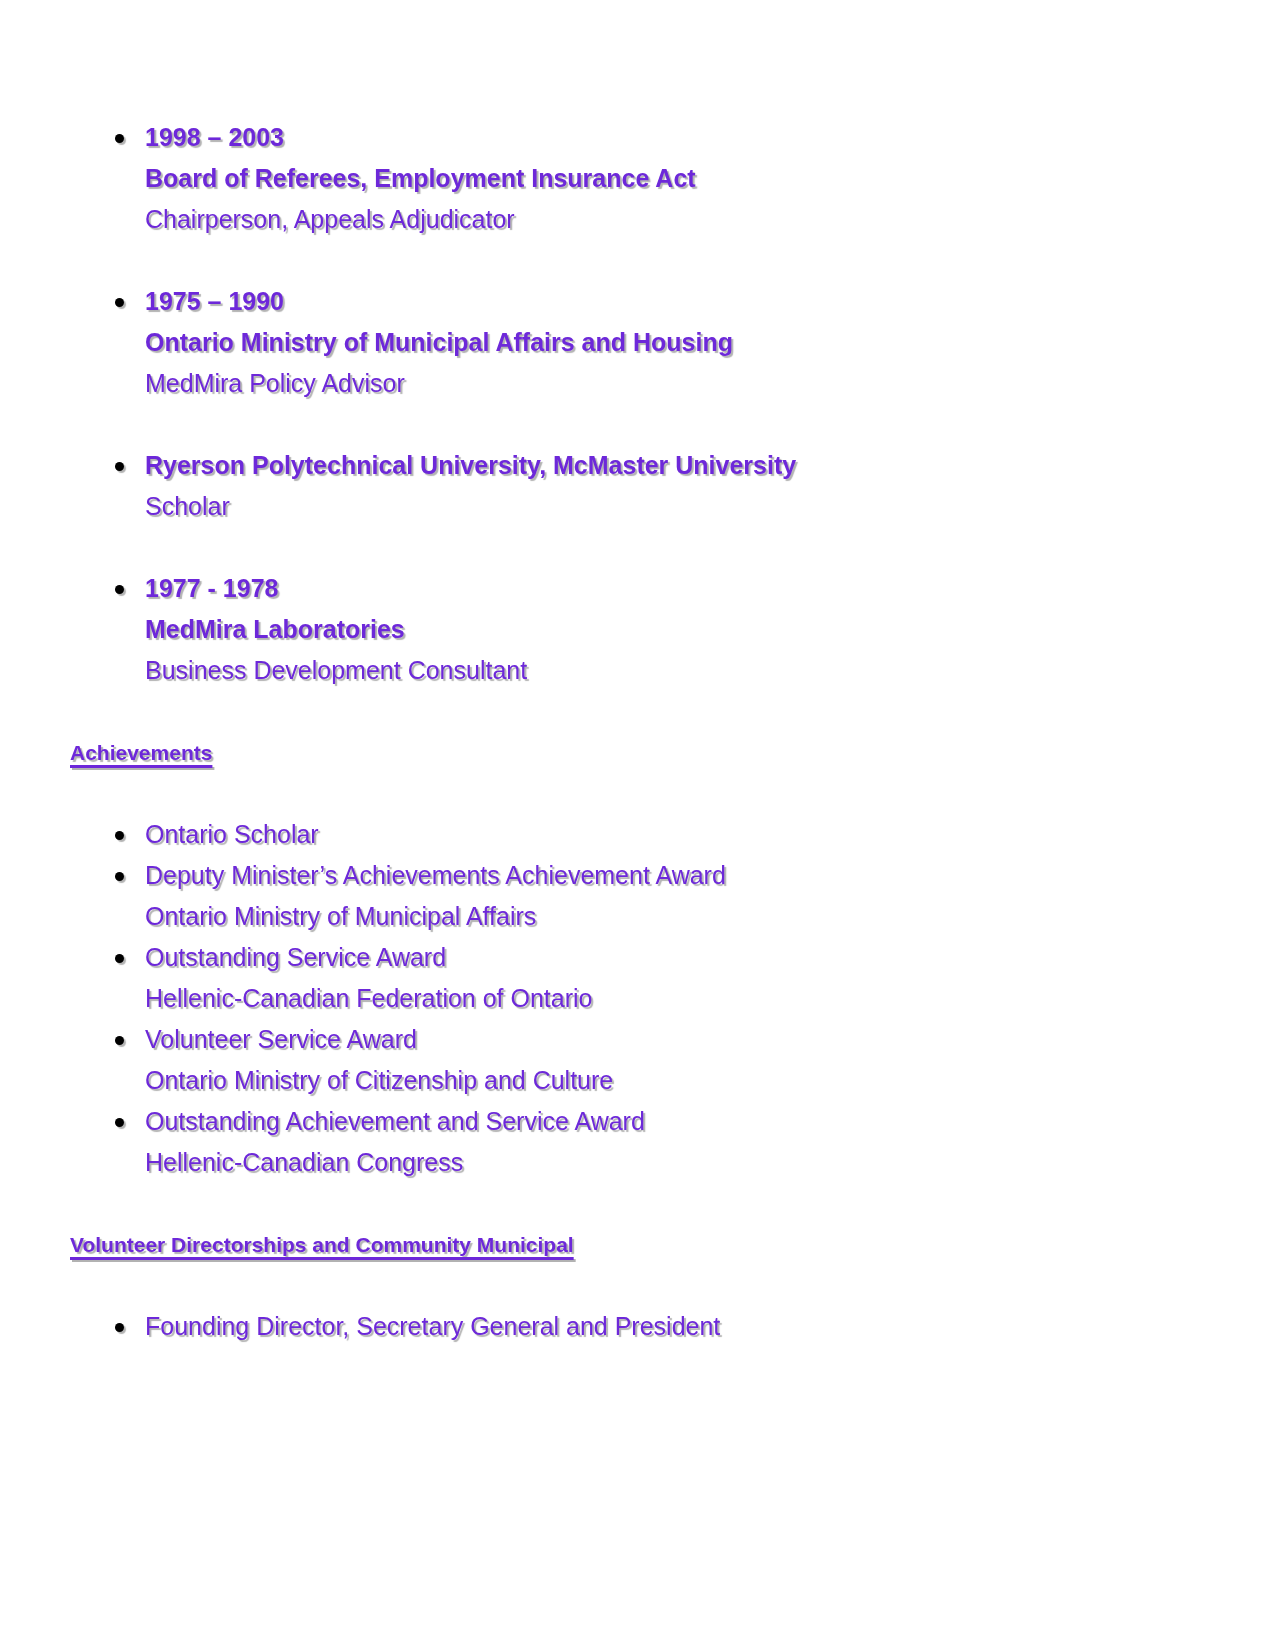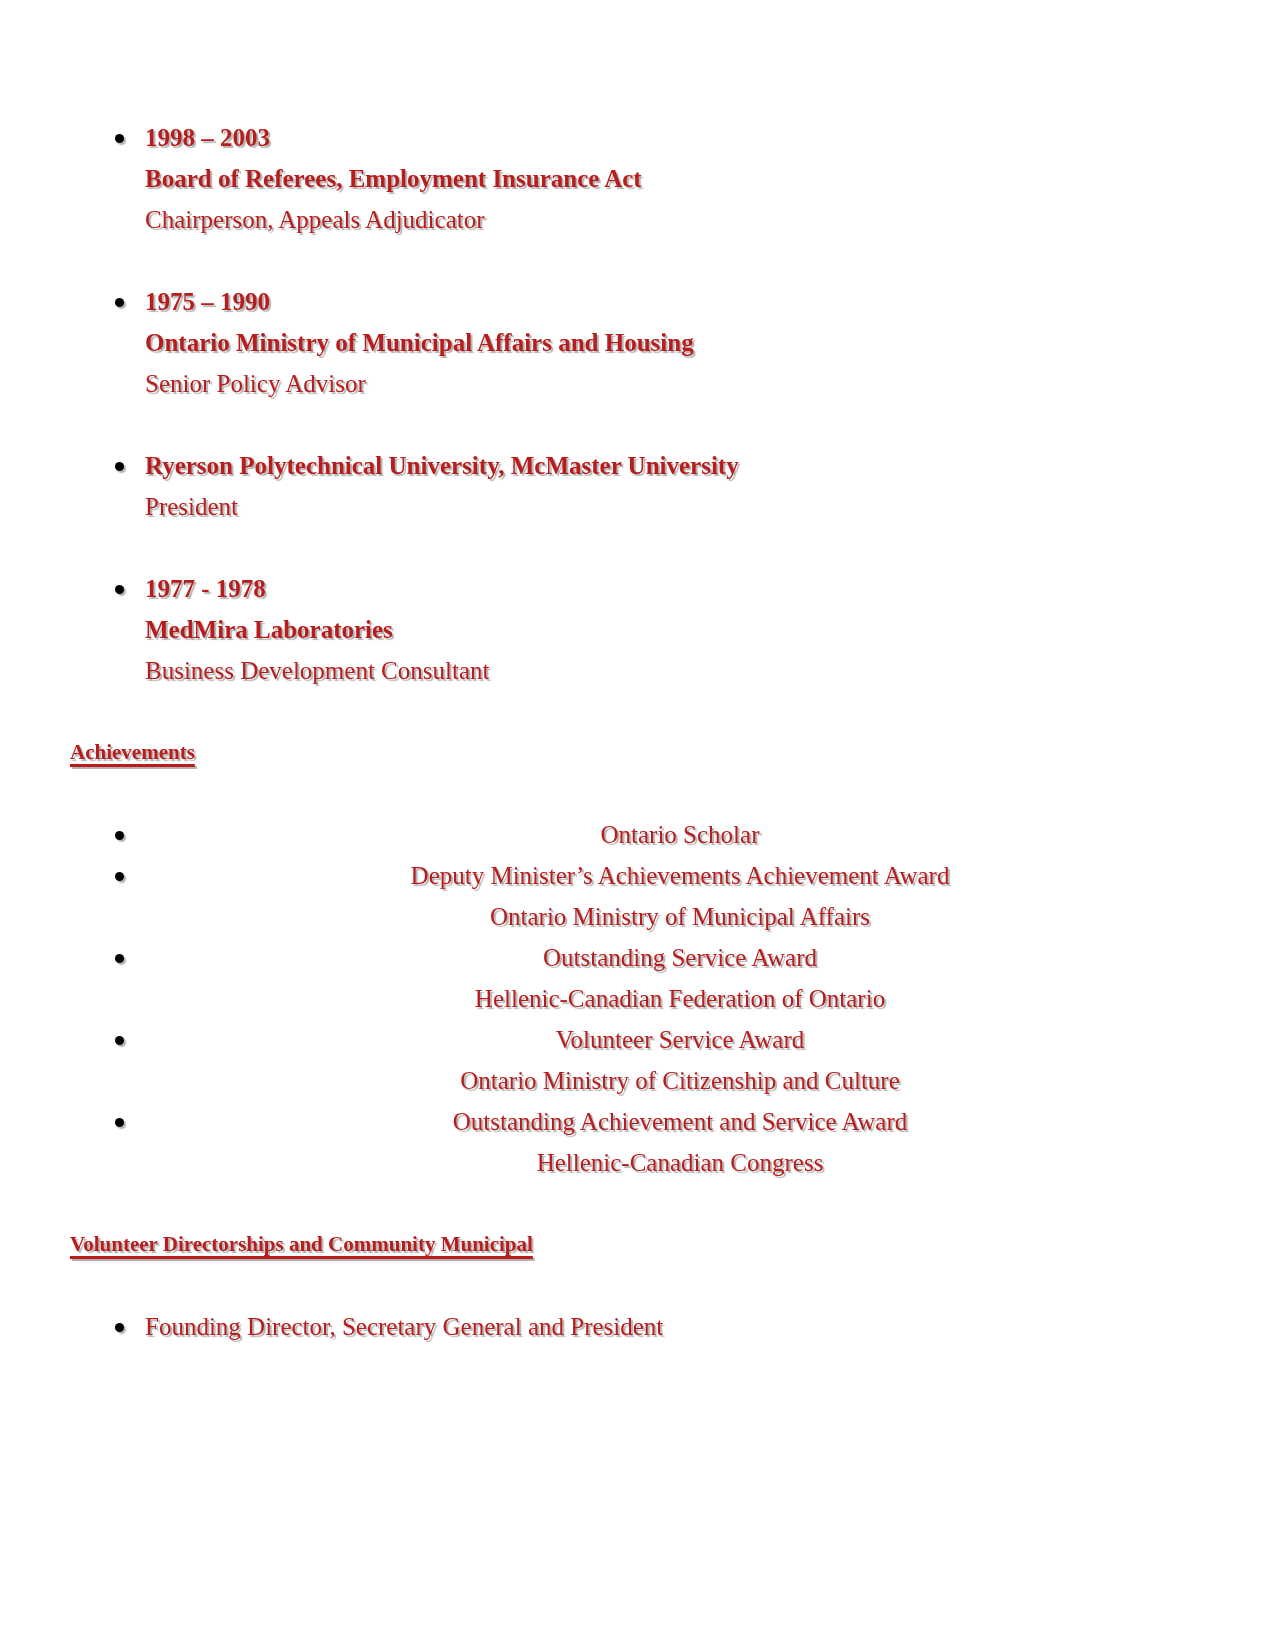--- a/index.html
+++ b/index.html
@@ -3,34 +3,34 @@
 <meta charset="utf-8">
 <style>
   html, body { margin: 0; padding: 0; background: #ffffff; }
 
   .page {
     position: relative;
     width: 1275px;
     height: 1444px;
     box-sizing: border-box;
     background: #ffffff;
-    color: #b91c1c;
-    font-family: Liberation Serif, serif;
+    color: #6d28d9;
+    font-family: Liberation Sans, sans-serif;
     font-size: 25px;
     line-height: 41px;
     padding: 117px 60px 0 70px;
     overflow: hidden;
     text-shadow: 2px 2px 1px rgba(0, 0, 0, 0.30);
   }
 
   .line { white-space: nowrap; }
   .bold { font-weight: 700; }
 
   .exp-item { position: relative; padding-left: 75px; margin-bottom: 41px; }
-  .ach-item { position: relative; padding-left: 75px; text-align: center; }
+  .ach-item { position: relative; padding-left: 75px; }
   .vol-item { position: relative; padding-left: 75px; }
 
   .bullet {
     position: absolute;
     left: 45px;
     top: 17px;
     width: 9px;
     height: 9px;
     border-radius: 50%;
     background: #000;
@@ -61,27 +61,27 @@
       <div class="line bold">1998 – 2003</div>
       <div class="line bold">Board of Referees, Employment Insurance Act</div>
       <div class="line">Chairperson, Appeals Adjudicator</div>
     </div>
 
 
     <div class="exp-item">
       <span class="bullet"></span>
       <div class="line bold">1975 – 1990</div>
       <div class="line bold">Ontario Ministry of Municipal Affairs and Housing</div>
-      <div class="line">Senior Policy Advisor</div>
+      <div class="line">MedMira Policy Advisor</div>
     </div>
 
     <div class="exp-item">
       <span class="bullet"></span>
       <div class="line bold">Ryerson Polytechnical University, McMaster University</div>
-      <div class="line">President</div>
+      <div class="line">Scholar</div>
     </div>
 
     <div class="exp-item">
       <span class="bullet"></span>
       <div class="line bold">1977 - 1978</div>
       <div class="line bold">MedMira Laboratories</div>
       <div class="line">Business Development Consultant</div>
     </div>
 
   </section>

